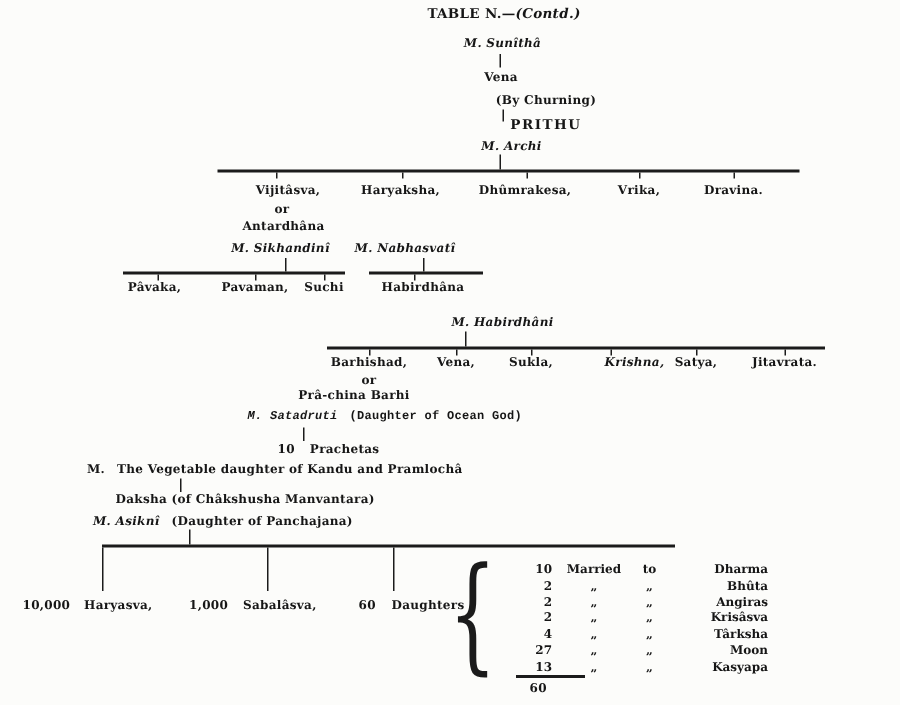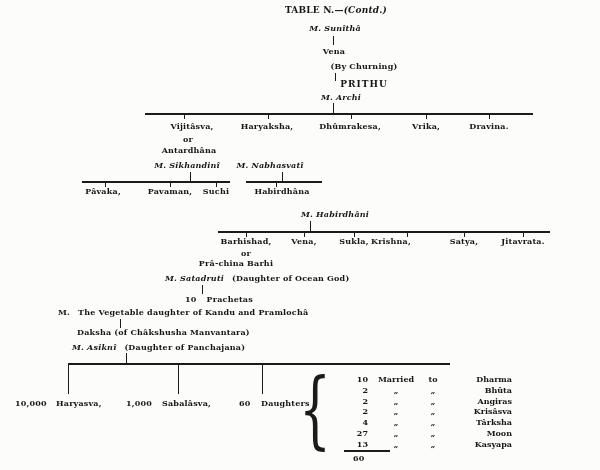--- a/index.html
+++ b/index.html
@@ -84,27 +84,27 @@
   <div class="hl" style="left:218px;top:231px;width:332px;"></div>
   <div class="tick" style="left:246px;top:233px;"></div>
   <div class="tick" style="left:304px;top:233px;"></div>
   <div class="tick" style="left:354px;top:233px;"></div>
   <div class="tick" style="left:407px;top:233px;"></div>
   <div class="tick" style="left:464px;top:233px;"></div>
   <div class="tick" style="left:523px;top:233px;"></div>
   <div class="lbl c" style="left:246px;top:237px;">Barhishad,</div>
   <div class="lbl c" style="left:304px;top:237px;">Vena,</div>
   <div class="lbl c" style="left:354px;top:237px;">Sukla,</div>
-  <div class="lbl c" style="left:391px;top:237px;">Krishna,</div>
+  <div class="lbl c" style="left:423px;top:237px;font-style:italic;">Krishna,</div>
   <div class="lbl c" style="left:464px;top:237px;">Satya,</div>
   <div class="lbl c" style="left:523px;top:237px;">Jitavrata.</div>
 
   <div class="lbl c" style="left:246px;top:249px;">or</div>
   <div class="lbl c" style="left:236px;top:259px;">Prâ-china Barhi</div>
-  <div class="lbl" style="left:165px;top:274px;">
+  <div class="lbl" style="left:165px;top:274px;font-family:Liberation Mono, monospace;">
     <span class="pair">
         <span class="i">M. Satadruti</span>
         <span>(Daughter of Ocean God)</span>
       </span>
   </div>
   <div class="vl" style="left:202px;top:285px;height:9px;"></div>
   <div class="lbl" style="left:185px;top:295px;">
     <span class="pair" style="gap:10px;">
         <span>10</span>
         <span>Prachetas</span>
@@ -112,21 +112,21 @@
   </div>
 
   <div class="lbl" style="left:58px;top:308px;">
     <span class="pair">
         <span>M.</span>
         <span>The Vegetable daughter of Kandu and Pramlochâ</span>
       </span>
   </div>
   <div class="vl" style="left:120px;top:319px;height:9px;"></div>
   <div class="lbl" style="left:77px;top:328px;">Daksha (of Châkshusha Manvantara)</div>
-  <div class="lbl" style="left:72px;top:343px;">
+  <div class="lbl" style="left:62px;top:343px;">
     <span class="pair">
         <span class="i">M. Asiknî</span>
         <span>(Daughter of Panchajana)</span>
       </span>
   </div>
   <div class="vl" style="left:126px;top:353px;height:10px;"></div>
 
   <div class="hl" style="left:68px;top:363px;width:382px;"></div>
   <div class="vl" style="left:68px;top:365px;height:29px;"></div>
   <div class="vl" style="left:178px;top:365px;height:29px;"></div>

